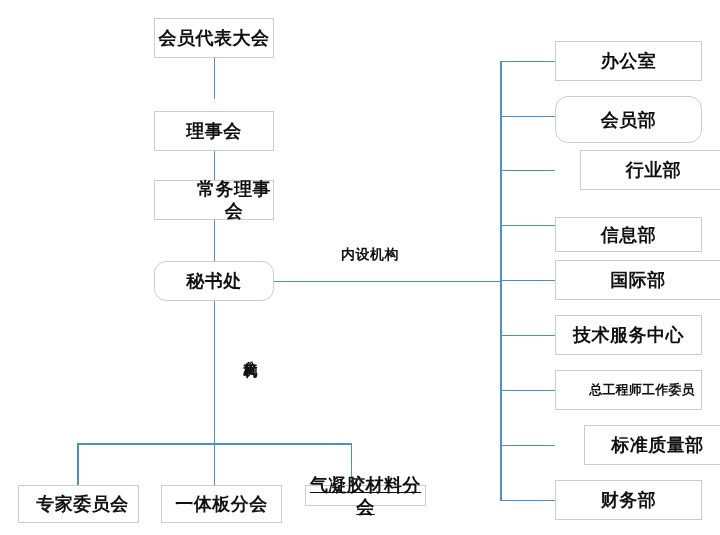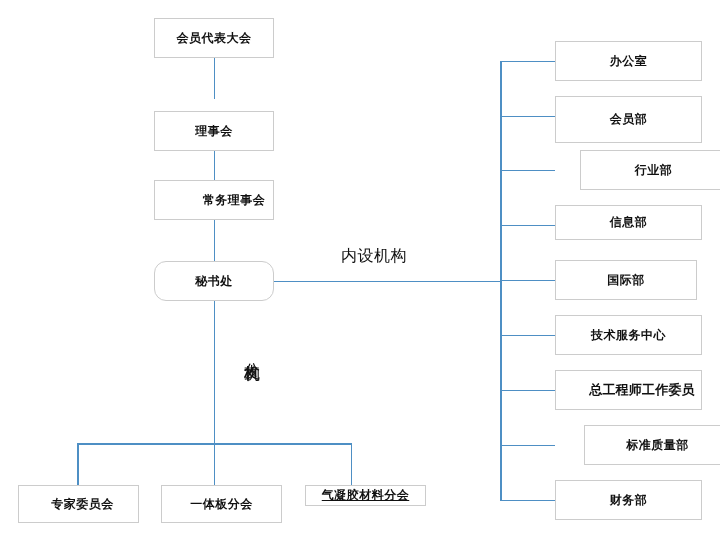--- a/index.html
+++ b/index.html
@@ -22,21 +22,21 @@
     position: absolute;
     box-sizing: border-box;
     border: 1px solid #cccccc;
     background: #ffffff;
     display: flex;
     align-items: center;
     justify-content: center;
     text-align: center;
     color: #111111;
     font-weight: bold;
-    font-size: 12px;
+    font-size: 18px;
     line-height: 1.2;
     letter-spacing: 0.5px;
     font-family: "DejaVu Sans", "Liberation Sans", sans-serif;
   }
   .node-box.compact {
     font-size: 13px;
     letter-spacing: 0.2px;
     padding-left: 27px;
   }
   .conn {
@@ -45,22 +45,22 @@
   }
   .conn-v {
     width: 1.5px;
   }
   .conn-h {
     height: 1.5px;
   }
   .edge-label {
     position: absolute;
     color: #111111;
-    font-weight: normal;
-    font-size: 16px;
+    font-weight: bold;
+    font-size: 14px;
     letter-spacing: 0.5px;
     white-space: nowrap;
     font-family: "DejaVu Sans", "Liberation Sans", sans-serif;
   }
   .edge-label.vertical {
     writing-mode: vertical-rl;
     text-orientation: upright;
     letter-spacing: 1px;
     line-height: 1;
   }
@@ -100,22 +100,22 @@
   <div class="node-box" style="left:154px; top:18px; width:120px; height:40px;">会员代表大会</div>
   <div class="node-box" style="left:154px; top:99px; width:120px; height:40px;margin-top:12px;">理事会</div>
   <div class="node-box" style="left:154px; top:180px; width:120px; height:40px;padding-left:40px;">常务理事会</div>
   <div class="node-box" style="left:154px; top:261px; width:120px; height:40px;border-radius:12px;">秘书处</div>
 
   <div class="node-box" style="left:18px; top:485px; width:121px; height:38px;padding-left:8px;">专家委员会</div>
   <div class="node-box" style="left:161px; top:485px; width:121px; height:38px;">一体板分会</div>
   <div class="node-box" style="left:305px; top:485px; width:121px; height:21px;text-decoration:underline;">气凝胶材料分会</div>
 
   <div class="node-box" style="left:555px; top:41px; width:147px; height:40px;">办公室</div>
-  <div class="node-box" style="left:555px; top:96px; width:147px; height:47px;">会员部</div>
+  <div class="node-box" style="left:555px; top:96px; width:147px; height:47px;border-radius:13px;">会员部</div>
   <div class="node-box" style="left:580px; top:150px; width:147px; height:40px;">行业部</div>
-  <div class="node-box" style="left:555px; top:205px; width:147px; height:35px;">信息部</div>
-  <div class="node-box" style="left:555px; top:260px; width:142px; height:40px;">国际部</div>
+  <div class="node-box" style="left:555px; top:217px; width:147px; height:35px;">信息部</div>
+  <div class="node-box" style="left:555px; top:260px; width:166px; height:40px;">国际部</div>
   <div class="node-box" style="left:555px; top:315px; width:147px; height:40px;">技术服务中心</div>
   <div class="node-box compact" style="left:555px; top:370px; width:147px; height:40px;">总工程师工作委员</div>
   <div class="node-box" style="left:584px; top:425px; width:147px; height:40px;">标准质量部</div>
   <div class="node-box" style="left:555px; top:480px; width:147px; height:40px;">财务部</div>
 
 </div>
 
 </body></html>

